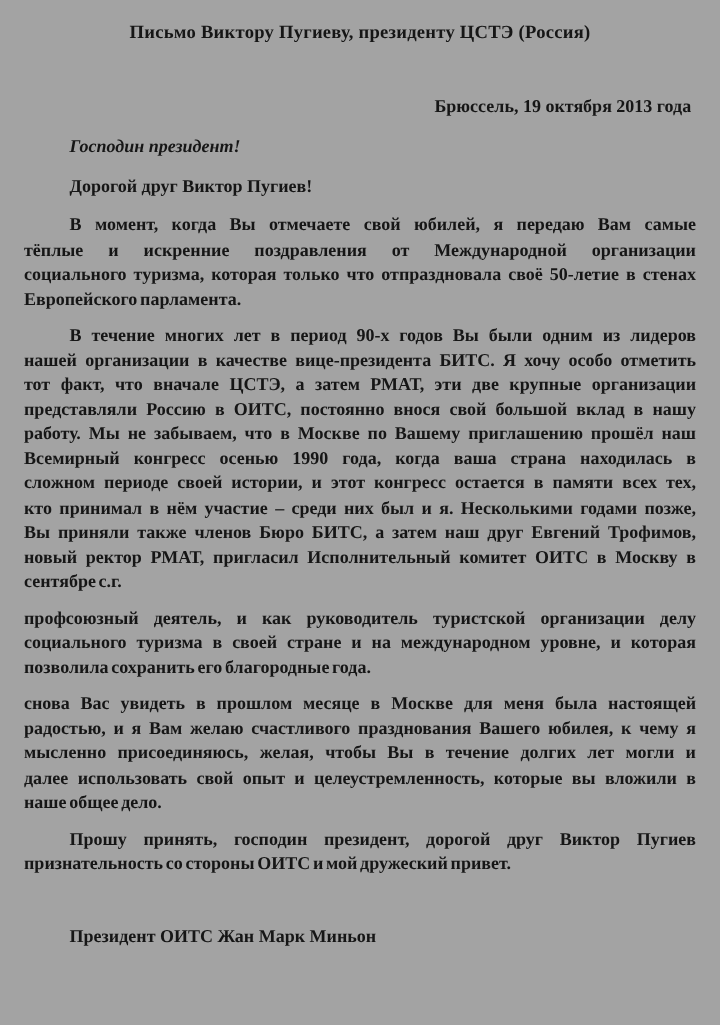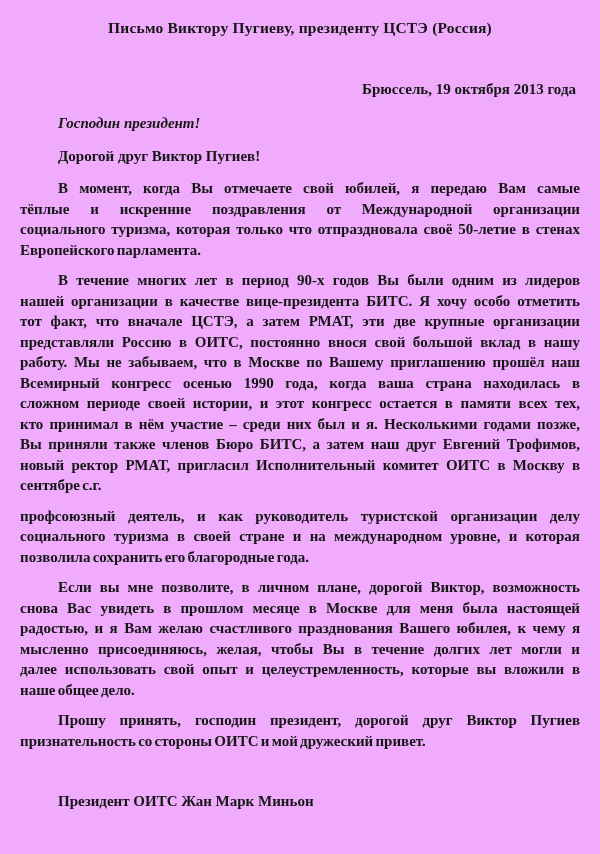--- a/index.html
+++ b/index.html
@@ -5,21 +5,21 @@
   html, body {
     margin: 0;
     padding: 0;
     background: #ffffff;
   }
   .page {
     position: relative;
     width: 600px;
     height: 854px;
     box-sizing: border-box;
-    background: #f0abfc;
+    background: #a3a3a3;
     padding: 18px 20px 12px 20px;
     font-family: "Liberation Serif", "DejaVu Serif", serif;
     font-weight: 700;
     color: #161616;
     font-size: 15px;
     overflow: hidden;
   }
   .letter-title {
     text-align: center;
     font-size: 15.5px;
@@ -100,21 +100,20 @@
       <div class="line last">сентябре с.г.</div>
     </div>
 
   <div class="paragraph">
       <div class="line">профсоюзный деятель, и как руководитель туристской организации делу</div>
       <div class="line">социального туризма в своей стране и на международном уровне, и которая</div>
       <div class="line last">позволила сохранить его благородные года.</div>
     </div>
 
   <div class="paragraph">
-      <div class="line indent">Если вы мне позволите, в личном плане, дорогой Виктор, возможность</div>
       <div class="line">снова Вас увидеть в прошлом месяце в Москве для меня была настоящей</div>
       <div class="line">радостью, и я Вам желаю счастливого празднования Вашего юбилея, к чему я</div>
       <div class="line">мысленно присоединяюсь, желая, чтобы Вы в течение долгих лет могли и</div>
       <div class="line">далее использовать свой опыт и целеустремленность, которые вы вложили в</div>
       <div class="line last">наше общее дело.</div>
     </div>
 
   <div class="paragraph">
       <div class="line indent">Прошу принять, господин президент, дорогой друг Виктор Пугиев</div>
       <div class="line last">признательность со стороны ОИТС и мой дружеский привет.</div>

